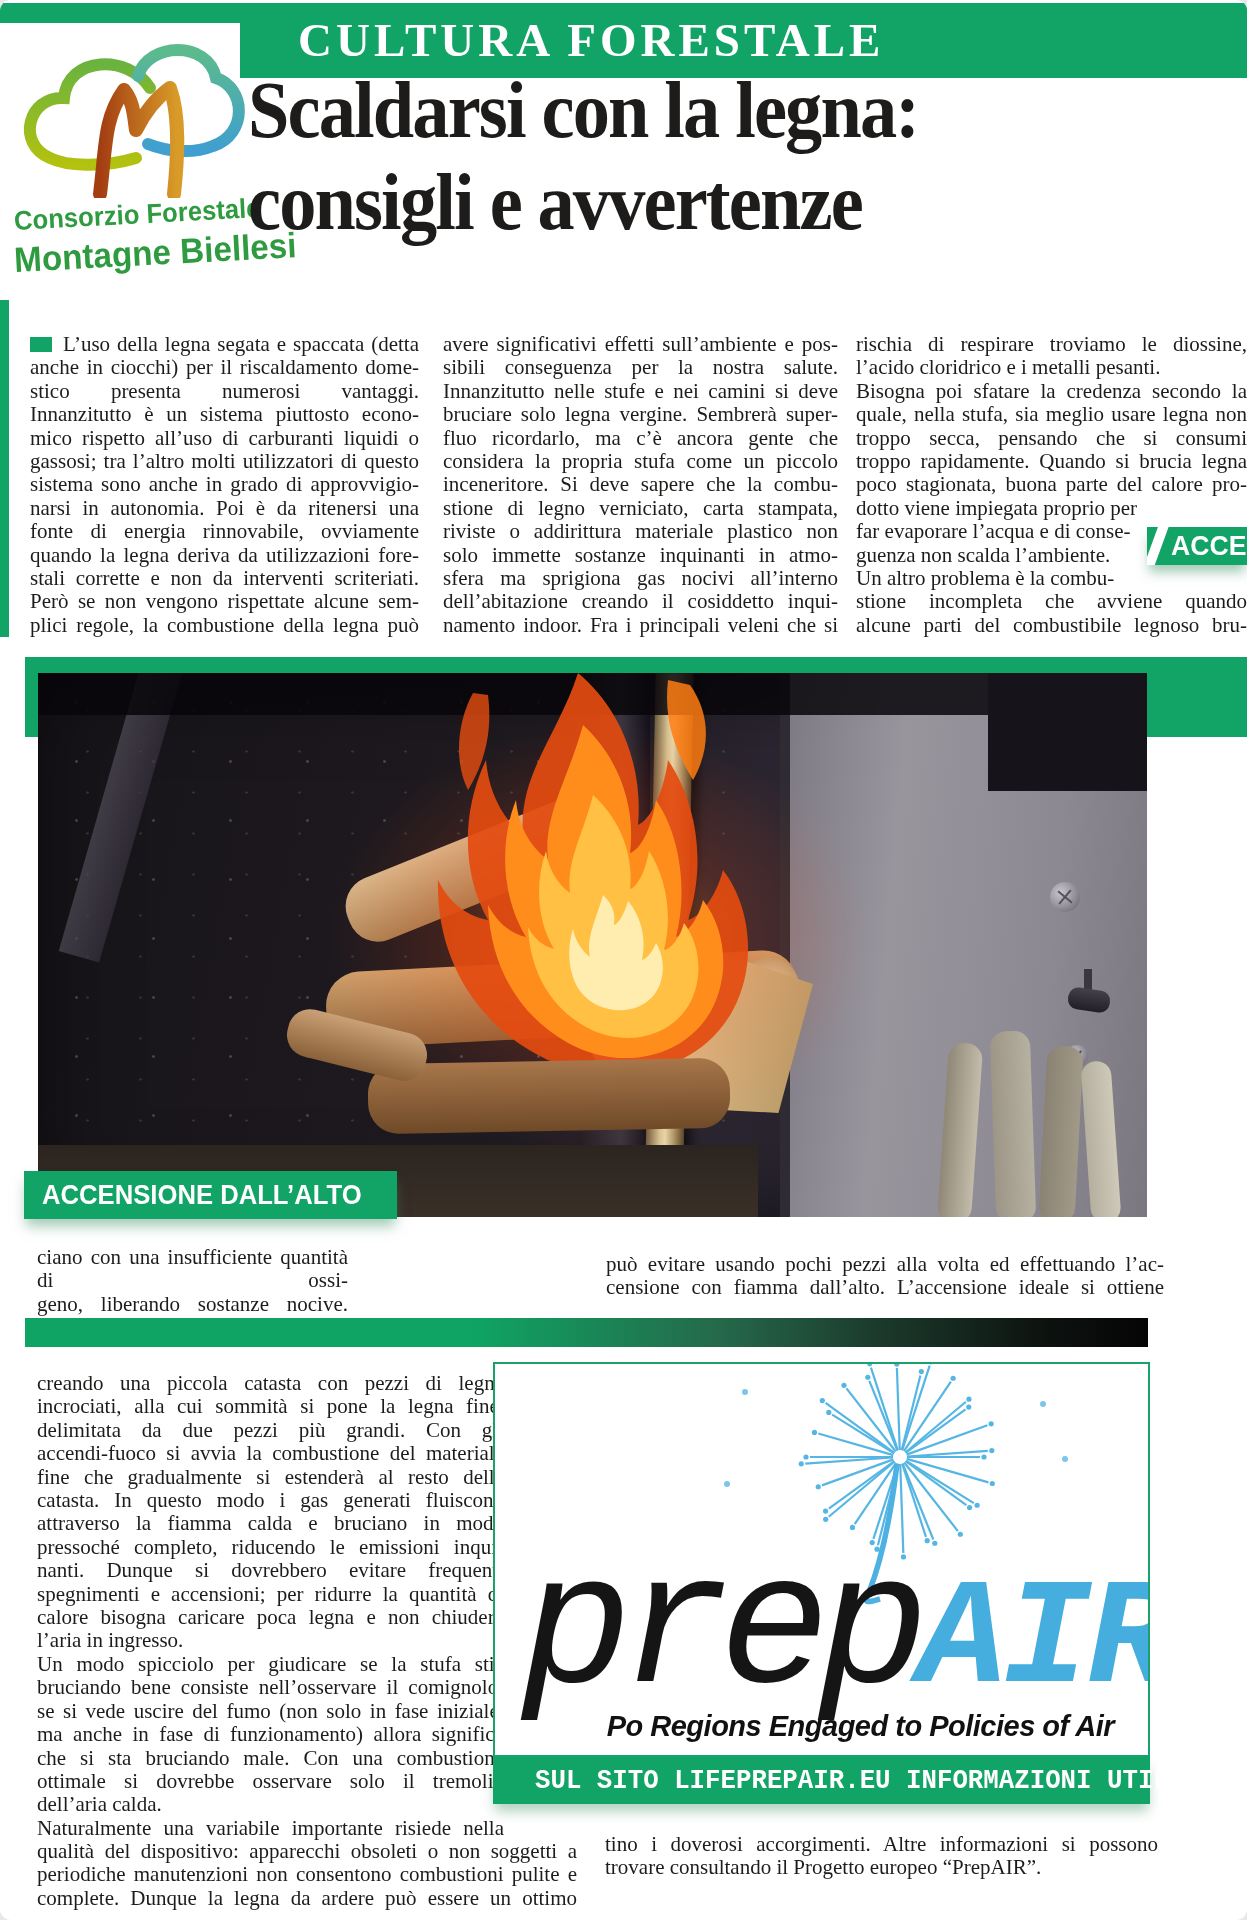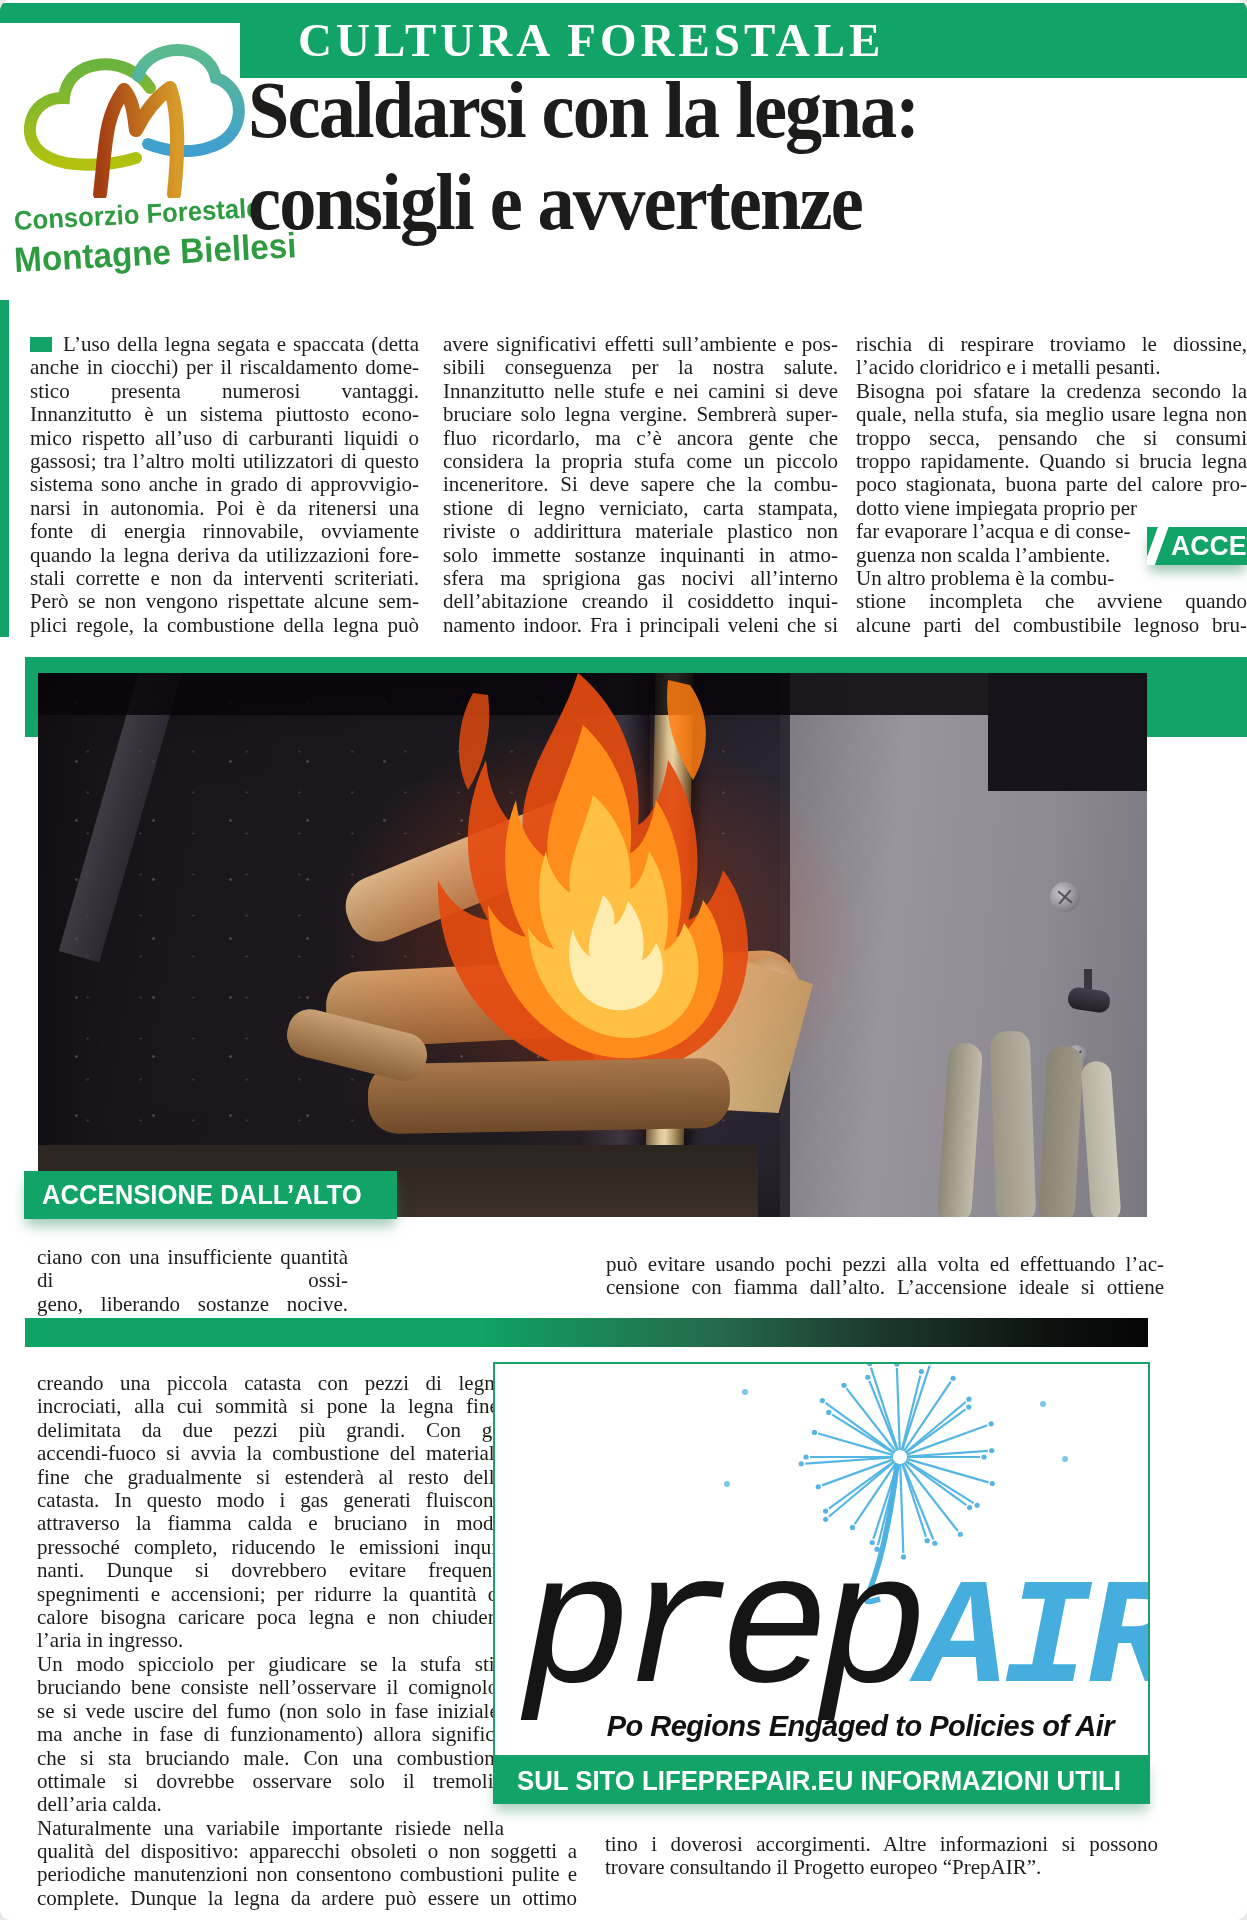--- a/index.html
+++ b/index.html
@@ -163,22 +163,22 @@
   }
   .word-prep{font-size:185px;letter-spacing:-12px;color:#151515;font-weight:normal;}
   .word-air{font-size:150px;letter-spacing:-5px;color:var(--blue);font-weight:bold;}
   .tagline{
     position:absolute;right:34px;top:346px;
     font-family:"Liberation Sans",sans-serif;font-weight:bold;font-style:italic;
     font-size:29px;color:#111;letter-spacing:-.5px;white-space:nowrap;margin-left:33px;
   }
   .info-bar{
     left:493px;top:1757px;width:657px;height:47px;background:var(--green);
-    color:#fff;font-family:Liberation Sans, sans-serif;font-weight:bold;
-    font-size:28px;line-height:47px;padding-left:24px;box-sizing:border-box;
+    color:#fff;font-family:Liberation Mono, monospace;font-weight:bold;
+    font-size:28px;line-height:47px;padding-left:42px;box-sizing:border-box;
     white-space:nowrap;box-shadow:0 9px 12px -2px rgba(70,150,110,.45);
   }
   .info-bar span{display:inline-block;transform:scaleX(.92);transform-origin:left;}
 </style>
 </head>
 <body>
 
 <div class="page">
 
   <div class="abs header-strip"></div>

